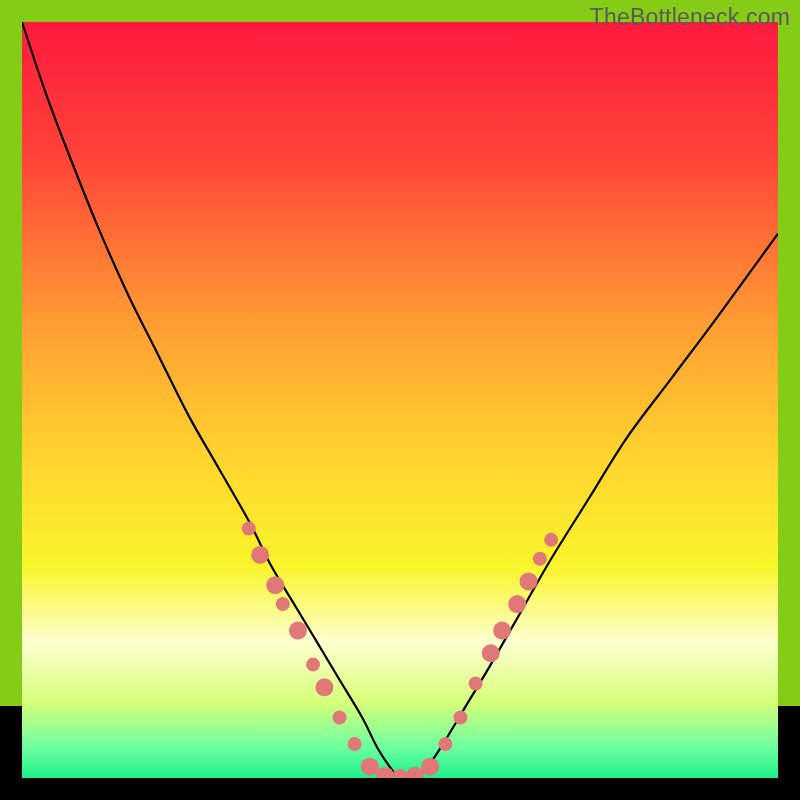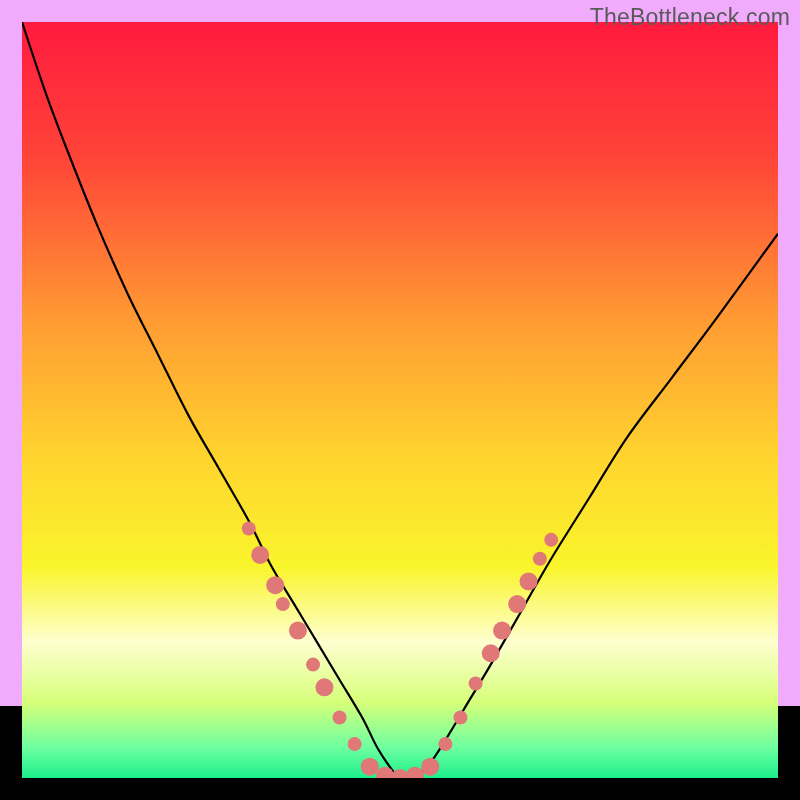--- a/index.html
+++ b/index.html
@@ -11,21 +11,21 @@
     overflow: hidden;
     font-family: Arial, Helvetica, sans-serif;
   }
   .frame {
     position: absolute;
     left: 0;
     right: 0;
     top: 0;
     width: 800px;
     height: 706px;
-    background: #f0abfc;
+    background: #84cc16;
     text-decoration: underline;
   }
   .plot {
     position: absolute;
     left: 22px;
     top: 22px;
     width: 756px;
     height: 756px;
   }
   .watermark {

